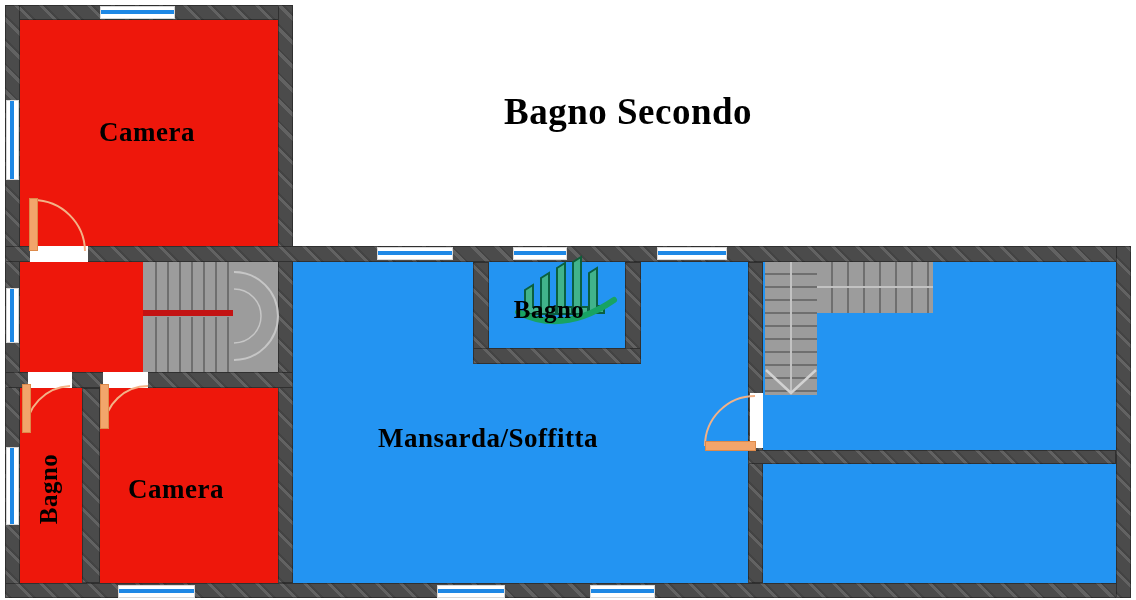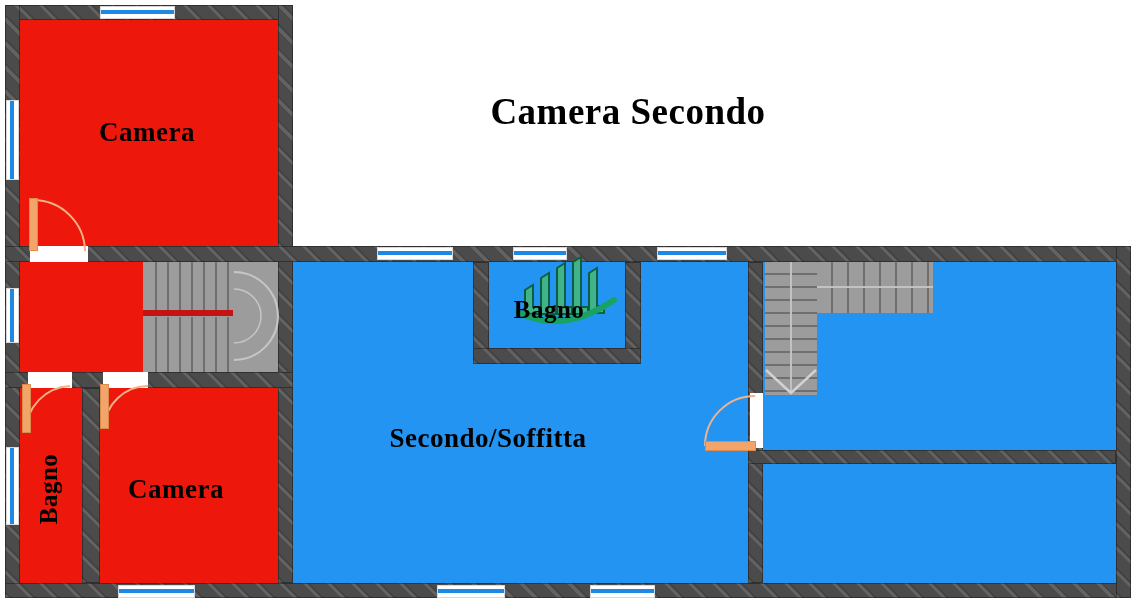--- a/index.html
+++ b/index.html
@@ -123,20 +123,20 @@
         <path d="M 525 290 l 8 -5 v 22 l 7 0 v 7 l -15 0 z"></path>
         <path d="M 541 278 l 8 -5 v 34 l 7 0 v 7 l -15 0 z"></path>
         <path d="M 557 268 l 8 -5 v 44 l 7 0 v 7 l -15 0 z"></path>
         <path d="M 573 262 l 8 -5 v 50 l 7 0 v 7 l -15 0 z"></path>
         <path d="M 589 273 l 8 -5 v 38 l 7 0 v 7 l -15 0 z"></path>
       </g>
       <path d="M 518 312 Q 563 335 614 300" fill="none" stroke="#18a45c" stroke-width="6" stroke-linecap="round"></path>
     </g>
   </svg>
 
-  <div class="label title" style="left:628px;top:111px;">Camera Secondo</div>
+  <div class="label title" style="left:628px;top:111px;">Bagno Secondo</div>
   <div class="label room-label" style="left:147px;top:132px;">Camera</div>
   <div class="label small" style="left:549px;top:310px;">Bagno</div>
-  <div class="label room-label" style="left:488px;top:438px;">Secondo/Soffitta</div>
+  <div class="label room-label" style="left:488px;top:438px;">Mansarda/Soffitta</div>
   <div class="label room-label" style="left:176px;top:489px;">Camera</div>
   <div class="label small rot" style="left:49px;top:489px;">Bagno</div>
 
 </div>
 
 </body></html>

